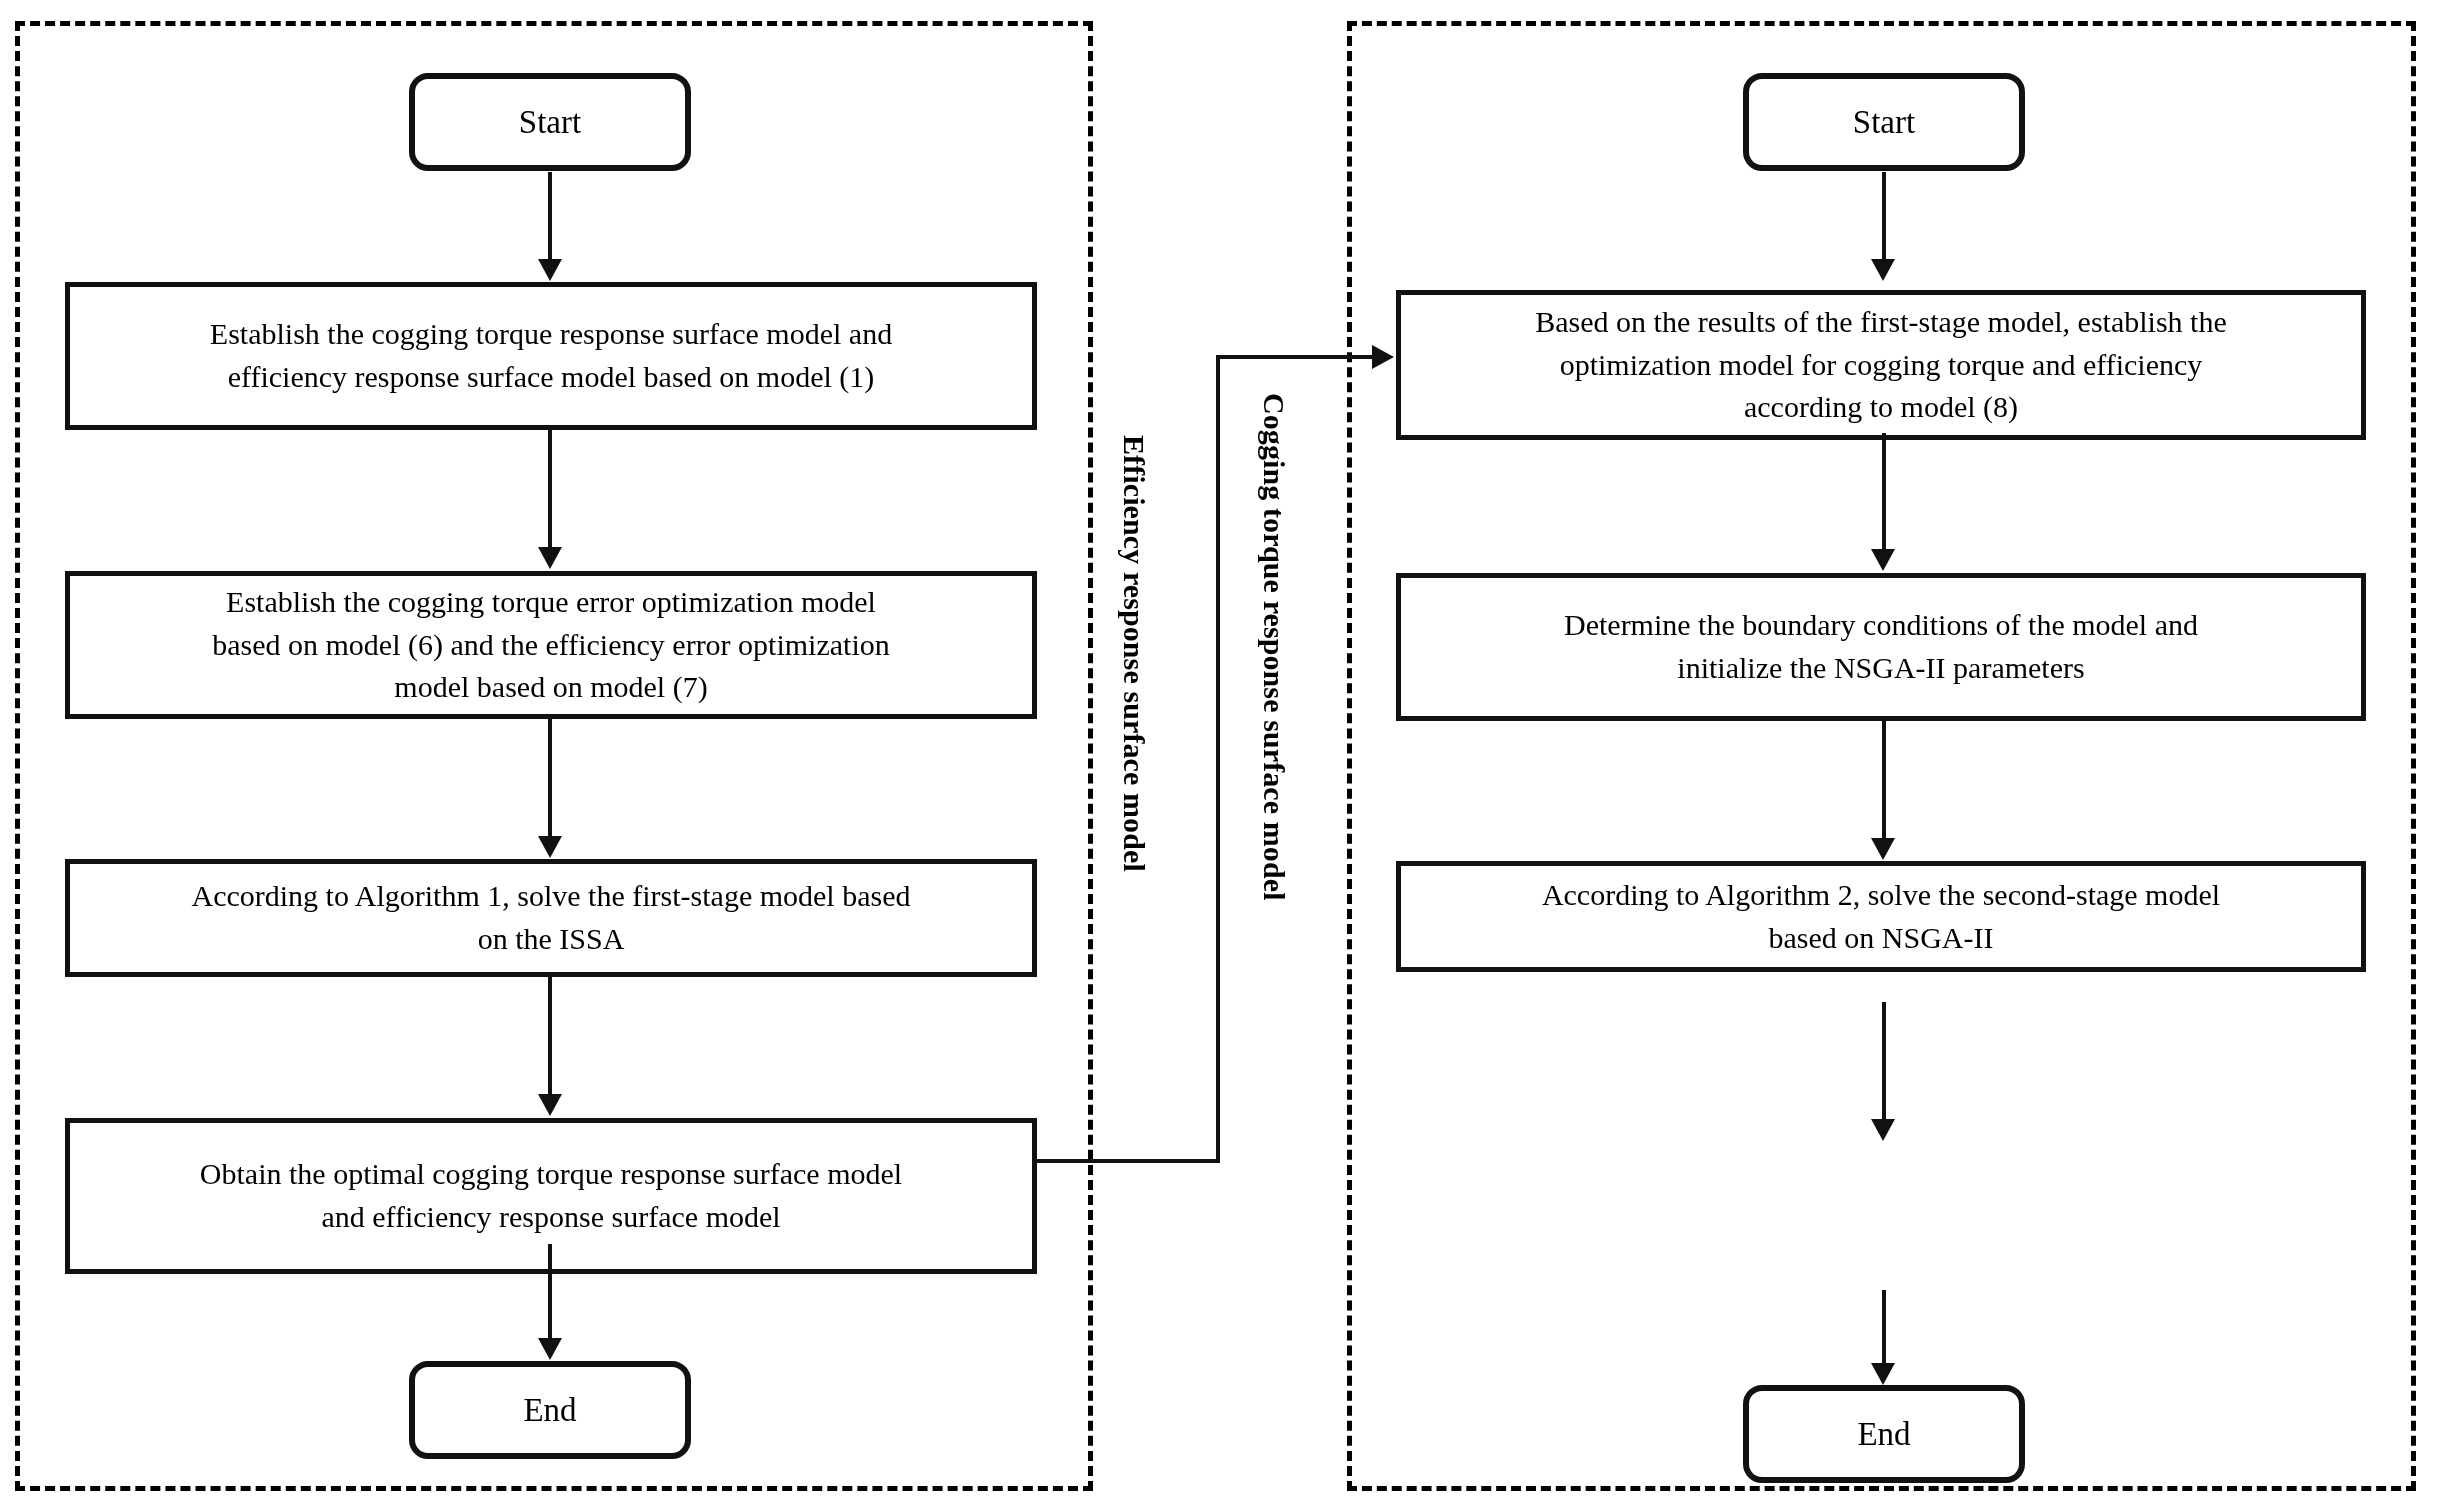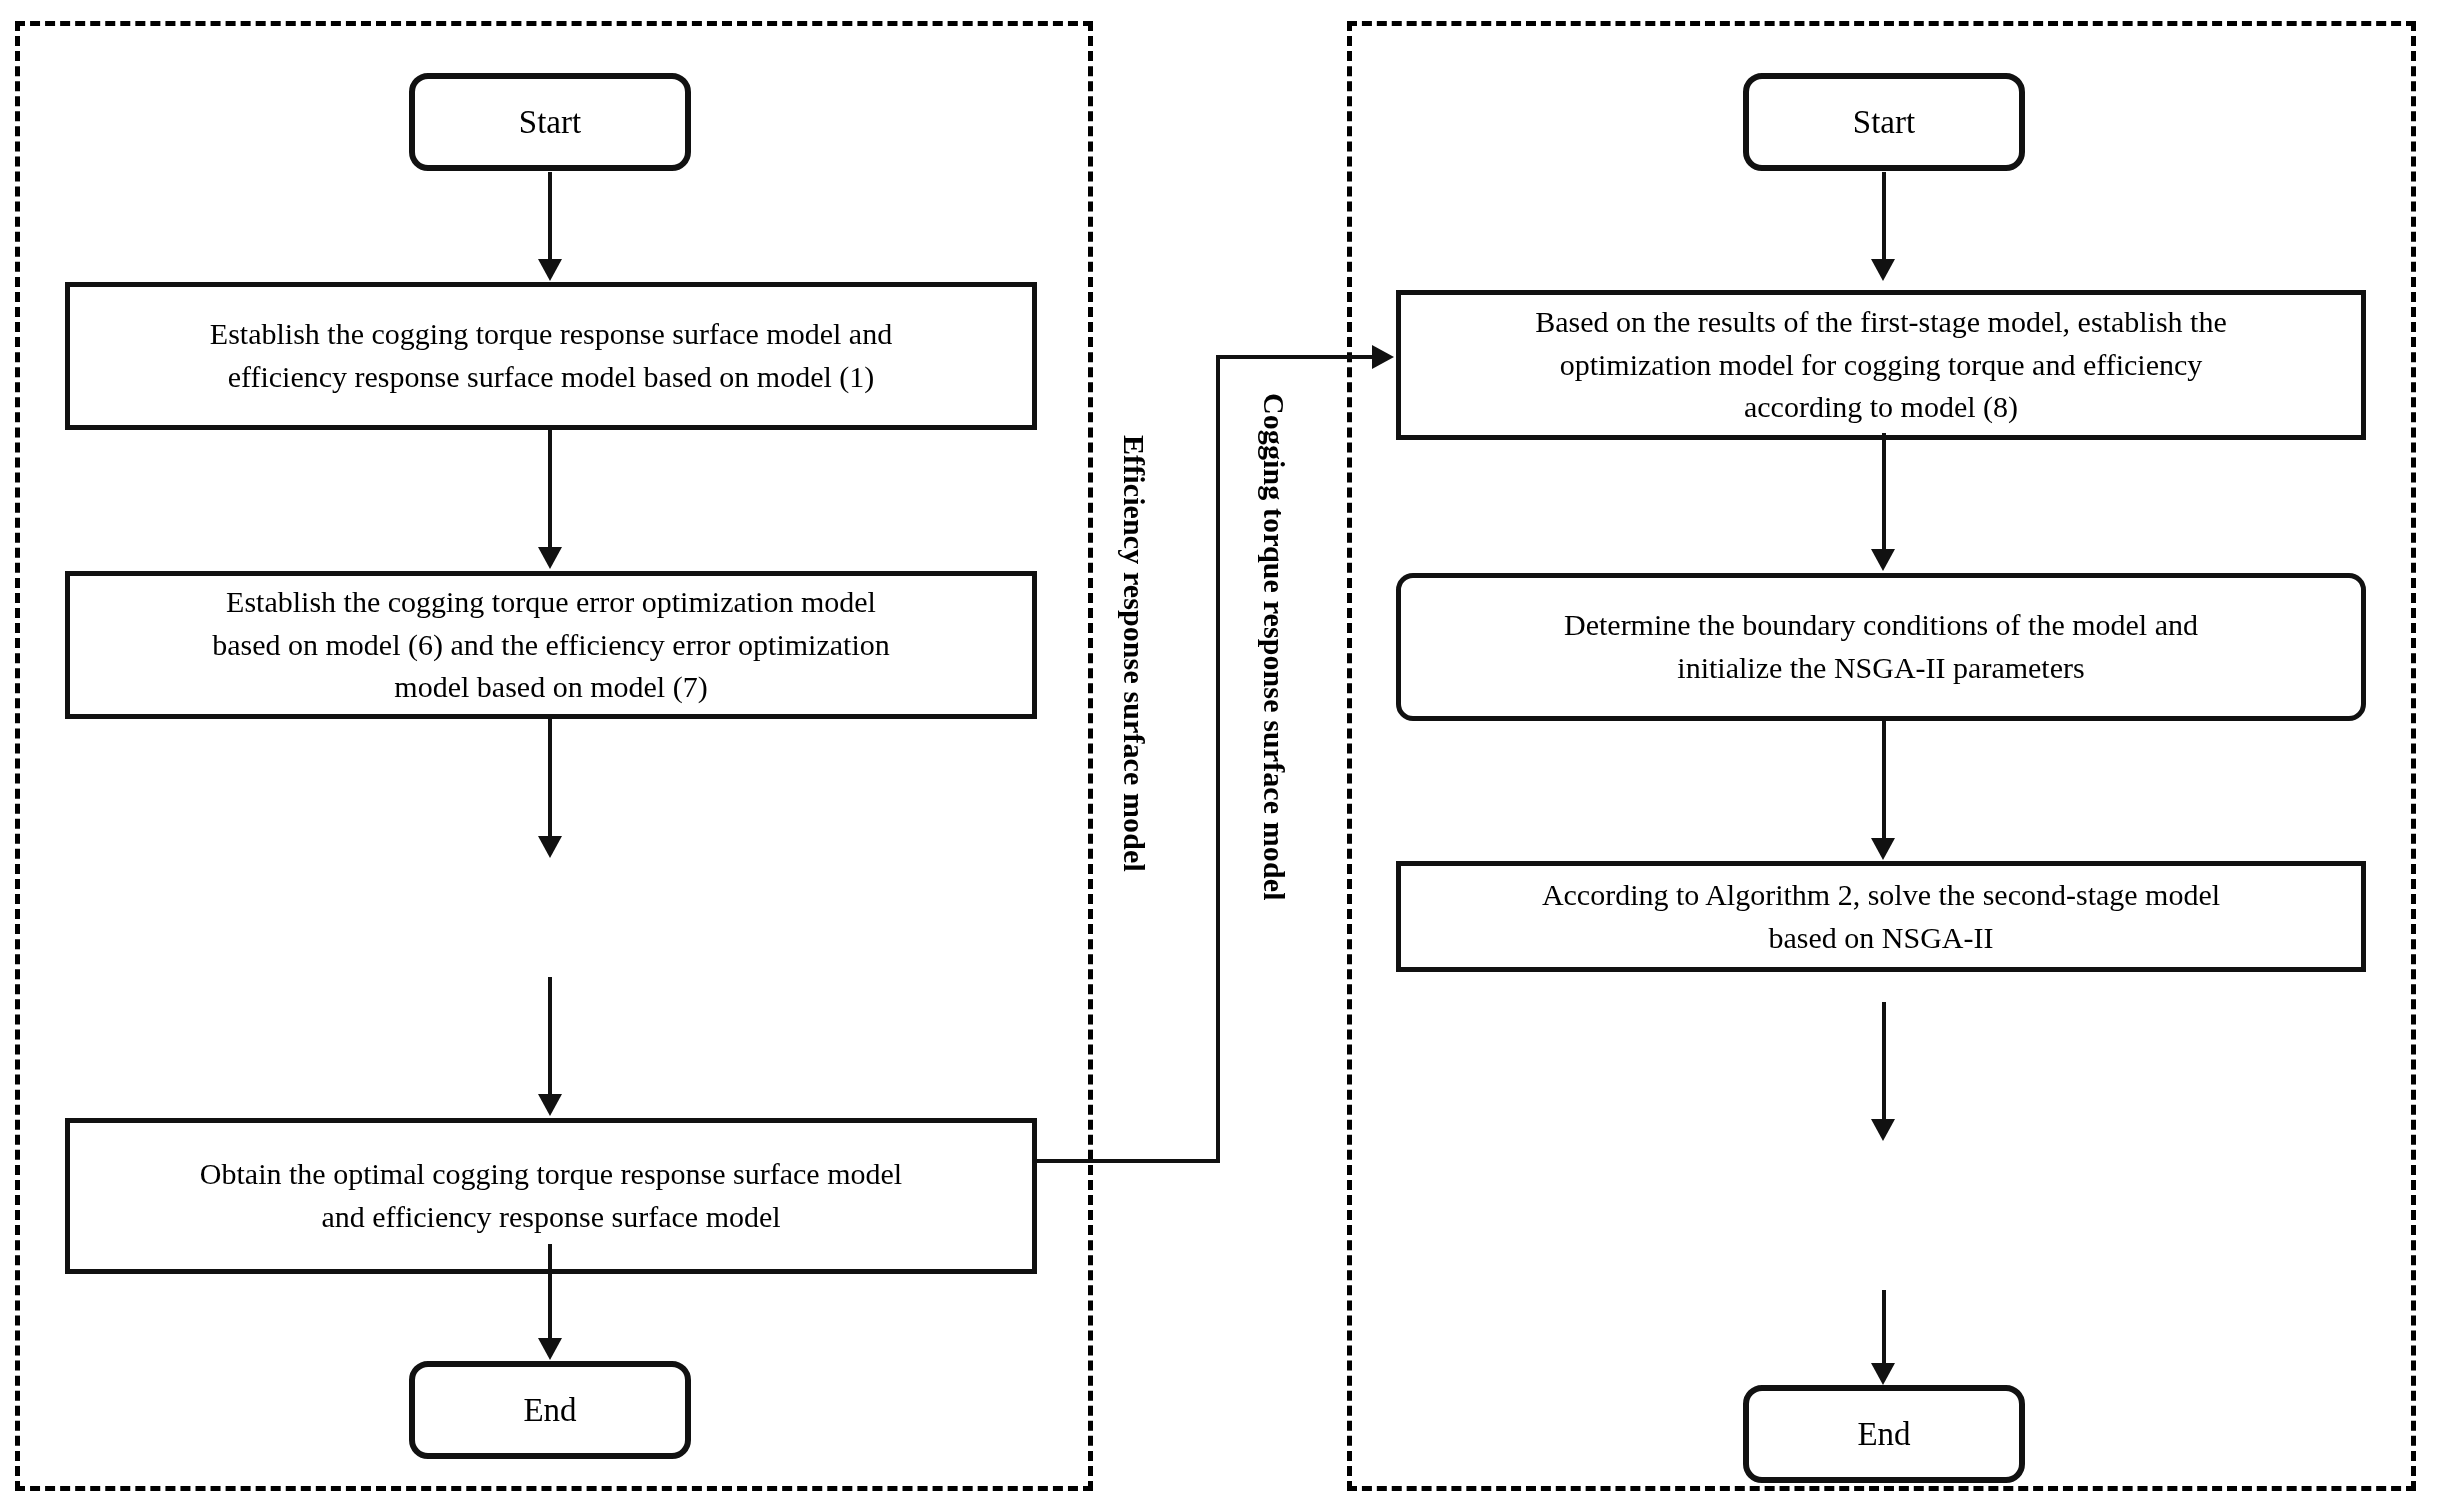--- a/index.html
+++ b/index.html
@@ -116,20 +116,24 @@
 
   <div class="node process" style="left:65px; top:571px; width:972px; height:148px; font-size:30px;">
     <span class="node-label">Establish the cogging torque error optimization model
 based on model (6) and the efficiency error optimization
 model based on model (7)</span>
   </div>
 
   <div class="vline" style="left:548px; top:719px; height:118px;"></div>
   <div class="arrow-down" style="left:538px; top:836px;"></div>
 
+  <div class="node process" style="left:65px; top:859px; width:972px; height:118px; font-size:30px;">
+    <span class="node-label">According to Algorithm 1, solve the first-stage model based
+on the ISSA</span>
+  </div>
 
   <div class="vline" style="left:548px; top:977px; height:118px;"></div>
   <div class="arrow-down" style="left:538px; top:1094px;"></div>
 
   <div class="node process" style="left:65px; top:1118px; width:972px; height:156px; font-size:30px;">
     <span class="node-label">Obtain the optimal cogging torque response surface model
 and efficiency response surface model</span>
   </div>
 
   <div class="vline" style="left:548px; top:1244px; height:96px;"></div>
@@ -157,21 +161,21 @@
 
   <div class="node process" style="left:1396px; top:282px; width:970px; height:150px; font-size:30px;margin-top:8px;">
     <span class="node-label">Based on the results of the first-stage model, establish the
 optimization model for cogging torque and efficiency
 according to model (8)</span>
   </div>
 
   <div class="vline" style="left:1882px; top:433px; height:118px;"></div>
   <div class="arrow-down" style="left:1871px; top:549px;"></div>
 
-  <div class="node process" style="left:1396px; top:573px; width:970px; height:148px; font-size:30px;border-radius:17px;">
+  <div class="node process" style="left:1396px; top:573px; width:970px; height:148px; font-size:30px;">
     <span class="node-label">Determine the boundary conditions of the model and
 initialize the NSGA-II parameters</span>
   </div>
 
   <div class="vline" style="left:1882px; top:721px; height:118px;"></div>
   <div class="arrow-down" style="left:1871px; top:838px;"></div>
 
   <div class="node process" style="left:1396px; top:861px; width:970px; height:111px; font-size:30px;">
     <span class="node-label">According to Algorithm 2, solve the second-stage model
 based on NSGA-II</span>

